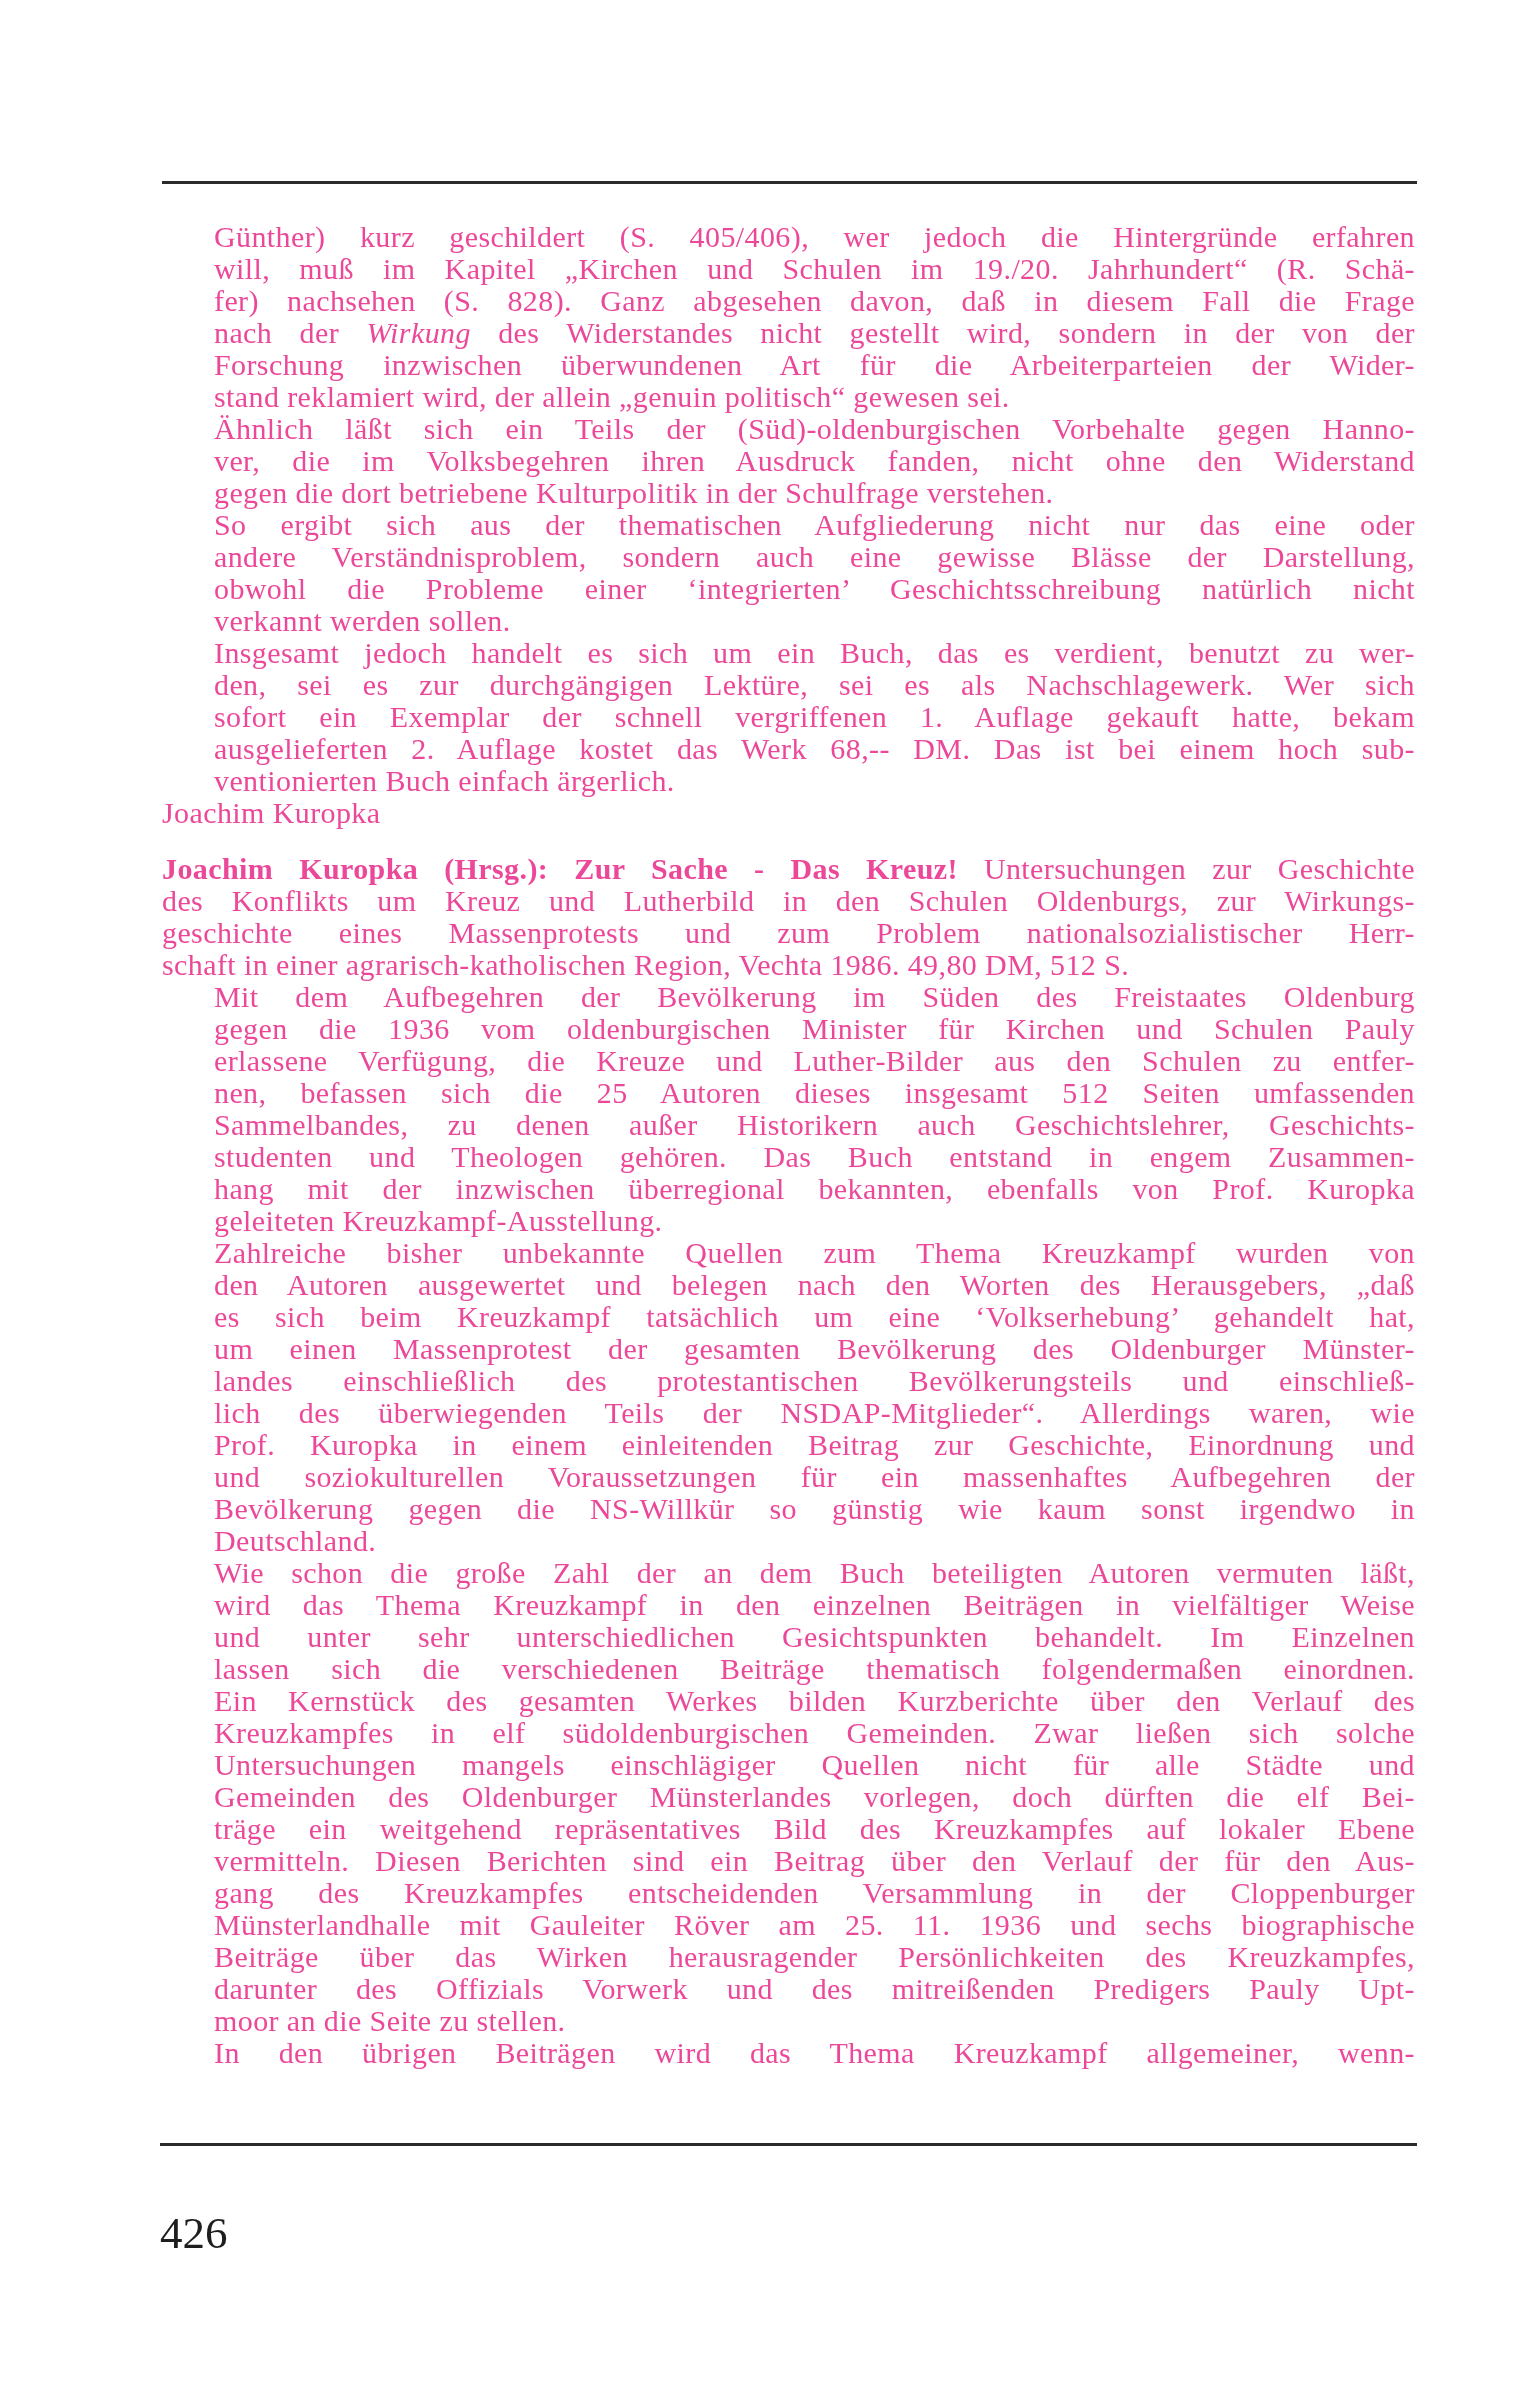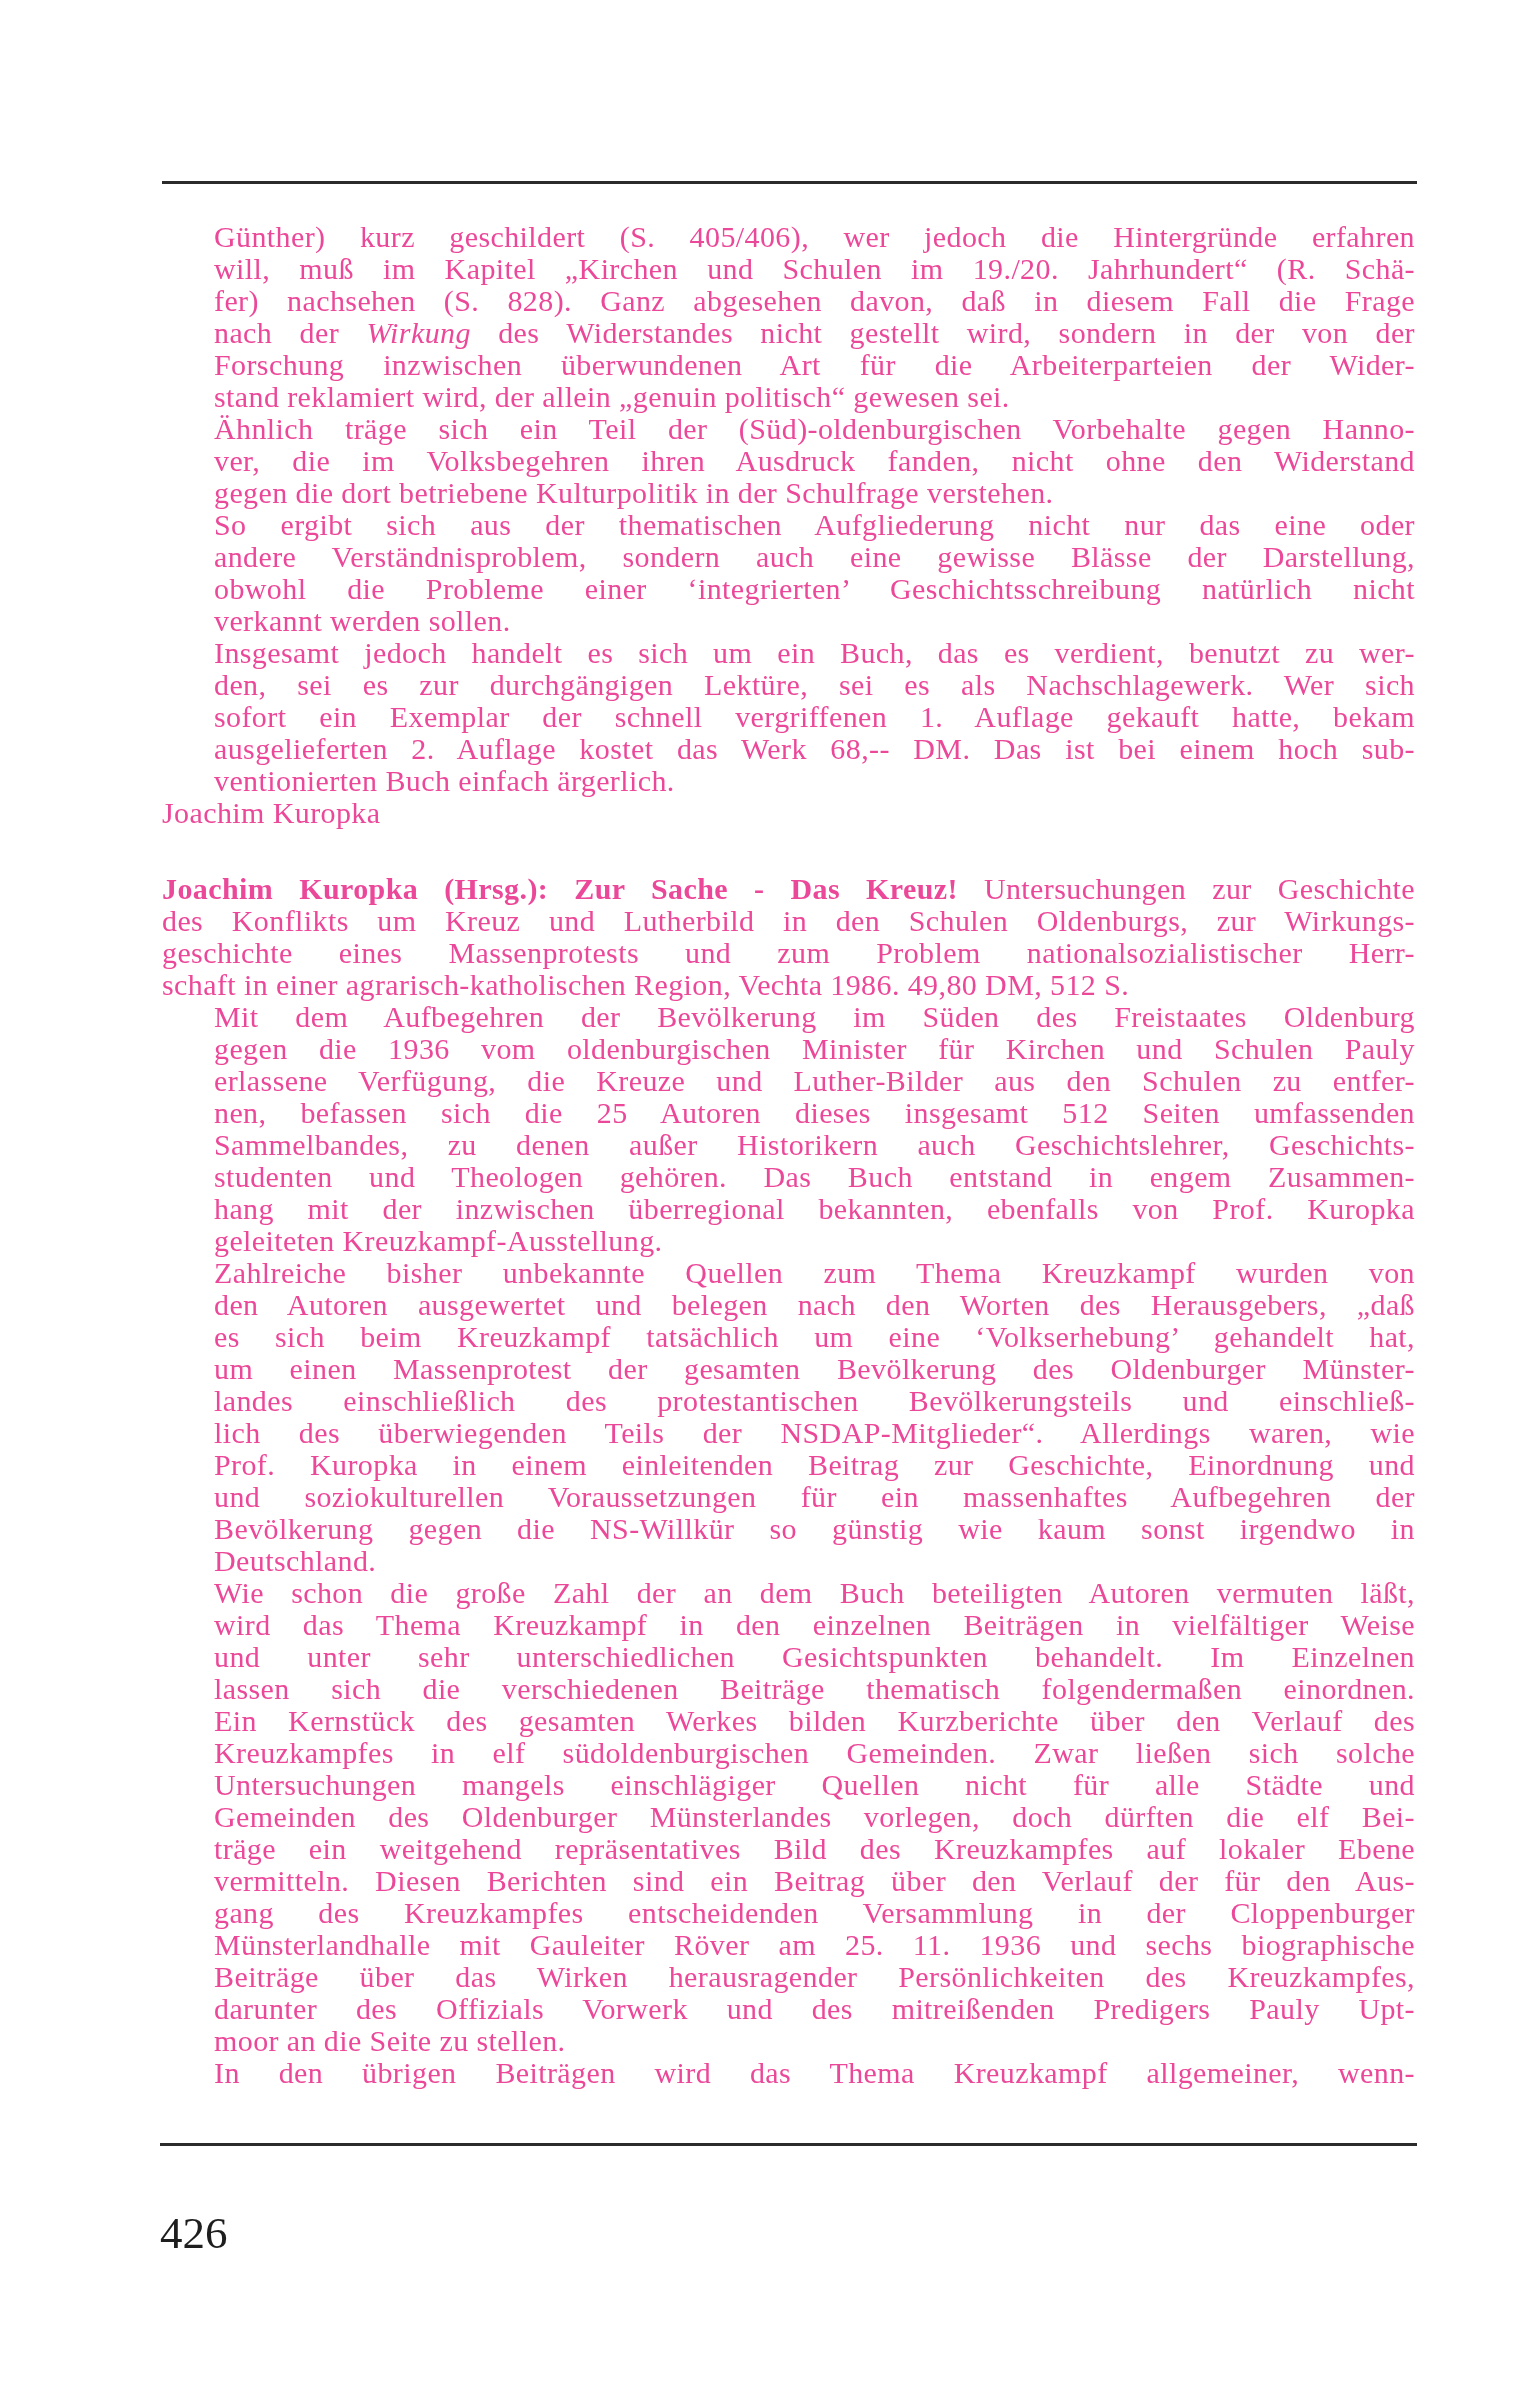--- a/index.html
+++ b/index.html
@@ -28,21 +28,21 @@
     line-height: 32px;
     letter-spacing: 0.4px;
   }
   .body-block { margin-left: 52px; }
   .line {
     text-align: justify;
     text-align-last: justify;
   }
   .line.end { text-align-last: left; }
   .sig { text-align: center; }
-  .heading-block { margin-top: 44px; }
+  .heading-block { margin-top: 24px; }
   .b { font-weight: bold; }
   .i { font-style: italic; }
   .page-number {
     position: absolute;
     left: 160px;
     top: 2210px;
     font-size: 45px;
     line-height: 47px;
     color: #1e1e1e;
   }
@@ -53,21 +53,21 @@
 <div class="rule" id="top-rule"></div>
 
 <main class="content">
   <section class="body-block">
       <div class="line"><span>Günther) kurz geschildert (S. 405/406), wer jedoch die Hintergründe erfahren</span></div>
       <div class="line"><span>will, muß im Kapitel „Kirchen und Schulen im 19./20. Jahrhundert“ (R. Schä-</span></div>
       <div class="line"><span>fer) nachsehen (S. 828). Ganz abgesehen davon, daß in diesem Fall die Frage</span></div>
       <div class="line"><span>nach der </span><span class="i">Wirkung</span><span> des Widerstandes nicht gestellt wird, sondern in der von der</span></div>
       <div class="line"><span>Forschung inzwischen überwundenen Art für die Arbeiterparteien der Wider-</span></div>
       <div class="line end"><span>stand reklamiert wird, der allein „genuin politisch“ gewesen sei.</span></div>
-      <div class="line"><span>Ähnlich träge sich ein Teil der (Süd)-oldenburgischen Vorbehalte gegen Hanno-</span></div>
+      <div class="line"><span>Ähnlich läßt sich ein Teils der (Süd)-oldenburgischen Vorbehalte gegen Hanno-</span></div>
       <div class="line"><span>ver, die im Volksbegehren ihren Ausdruck fanden, nicht ohne den Widerstand</span></div>
       <div class="line end"><span>gegen die dort betriebene Kulturpolitik in der Schulfrage verstehen.</span></div>
       <div class="line"><span>So ergibt sich aus der thematischen Aufgliederung nicht nur das eine oder</span></div>
       <div class="line"><span>andere Verständnisproblem, sondern auch eine gewisse Blässe der Darstellung,</span></div>
       <div class="line"><span>obwohl die Probleme einer ‘integrierten’ Geschichtsschreibung natürlich nicht</span></div>
       <div class="line end"><span>verkannt werden sollen.</span></div>
       <div class="line"><span>Insgesamt jedoch handelt es sich um ein Buch, das es verdient, benutzt zu wer-</span></div>
       <div class="line"><span>den, sei es zur durchgängigen Lektüre, sei es als Nachschlagewerk. Wer sich</span></div>
       <div class="line"><span>sofort ein Exemplar der schnell vergriffenen 1. Auflage gekauft hatte, bekam</span></div>
       <div class="line"><span>ausgelieferten 2. Auflage kostet das Werk 68,-- DM. Das ist bei einem hoch sub-</span></div>

